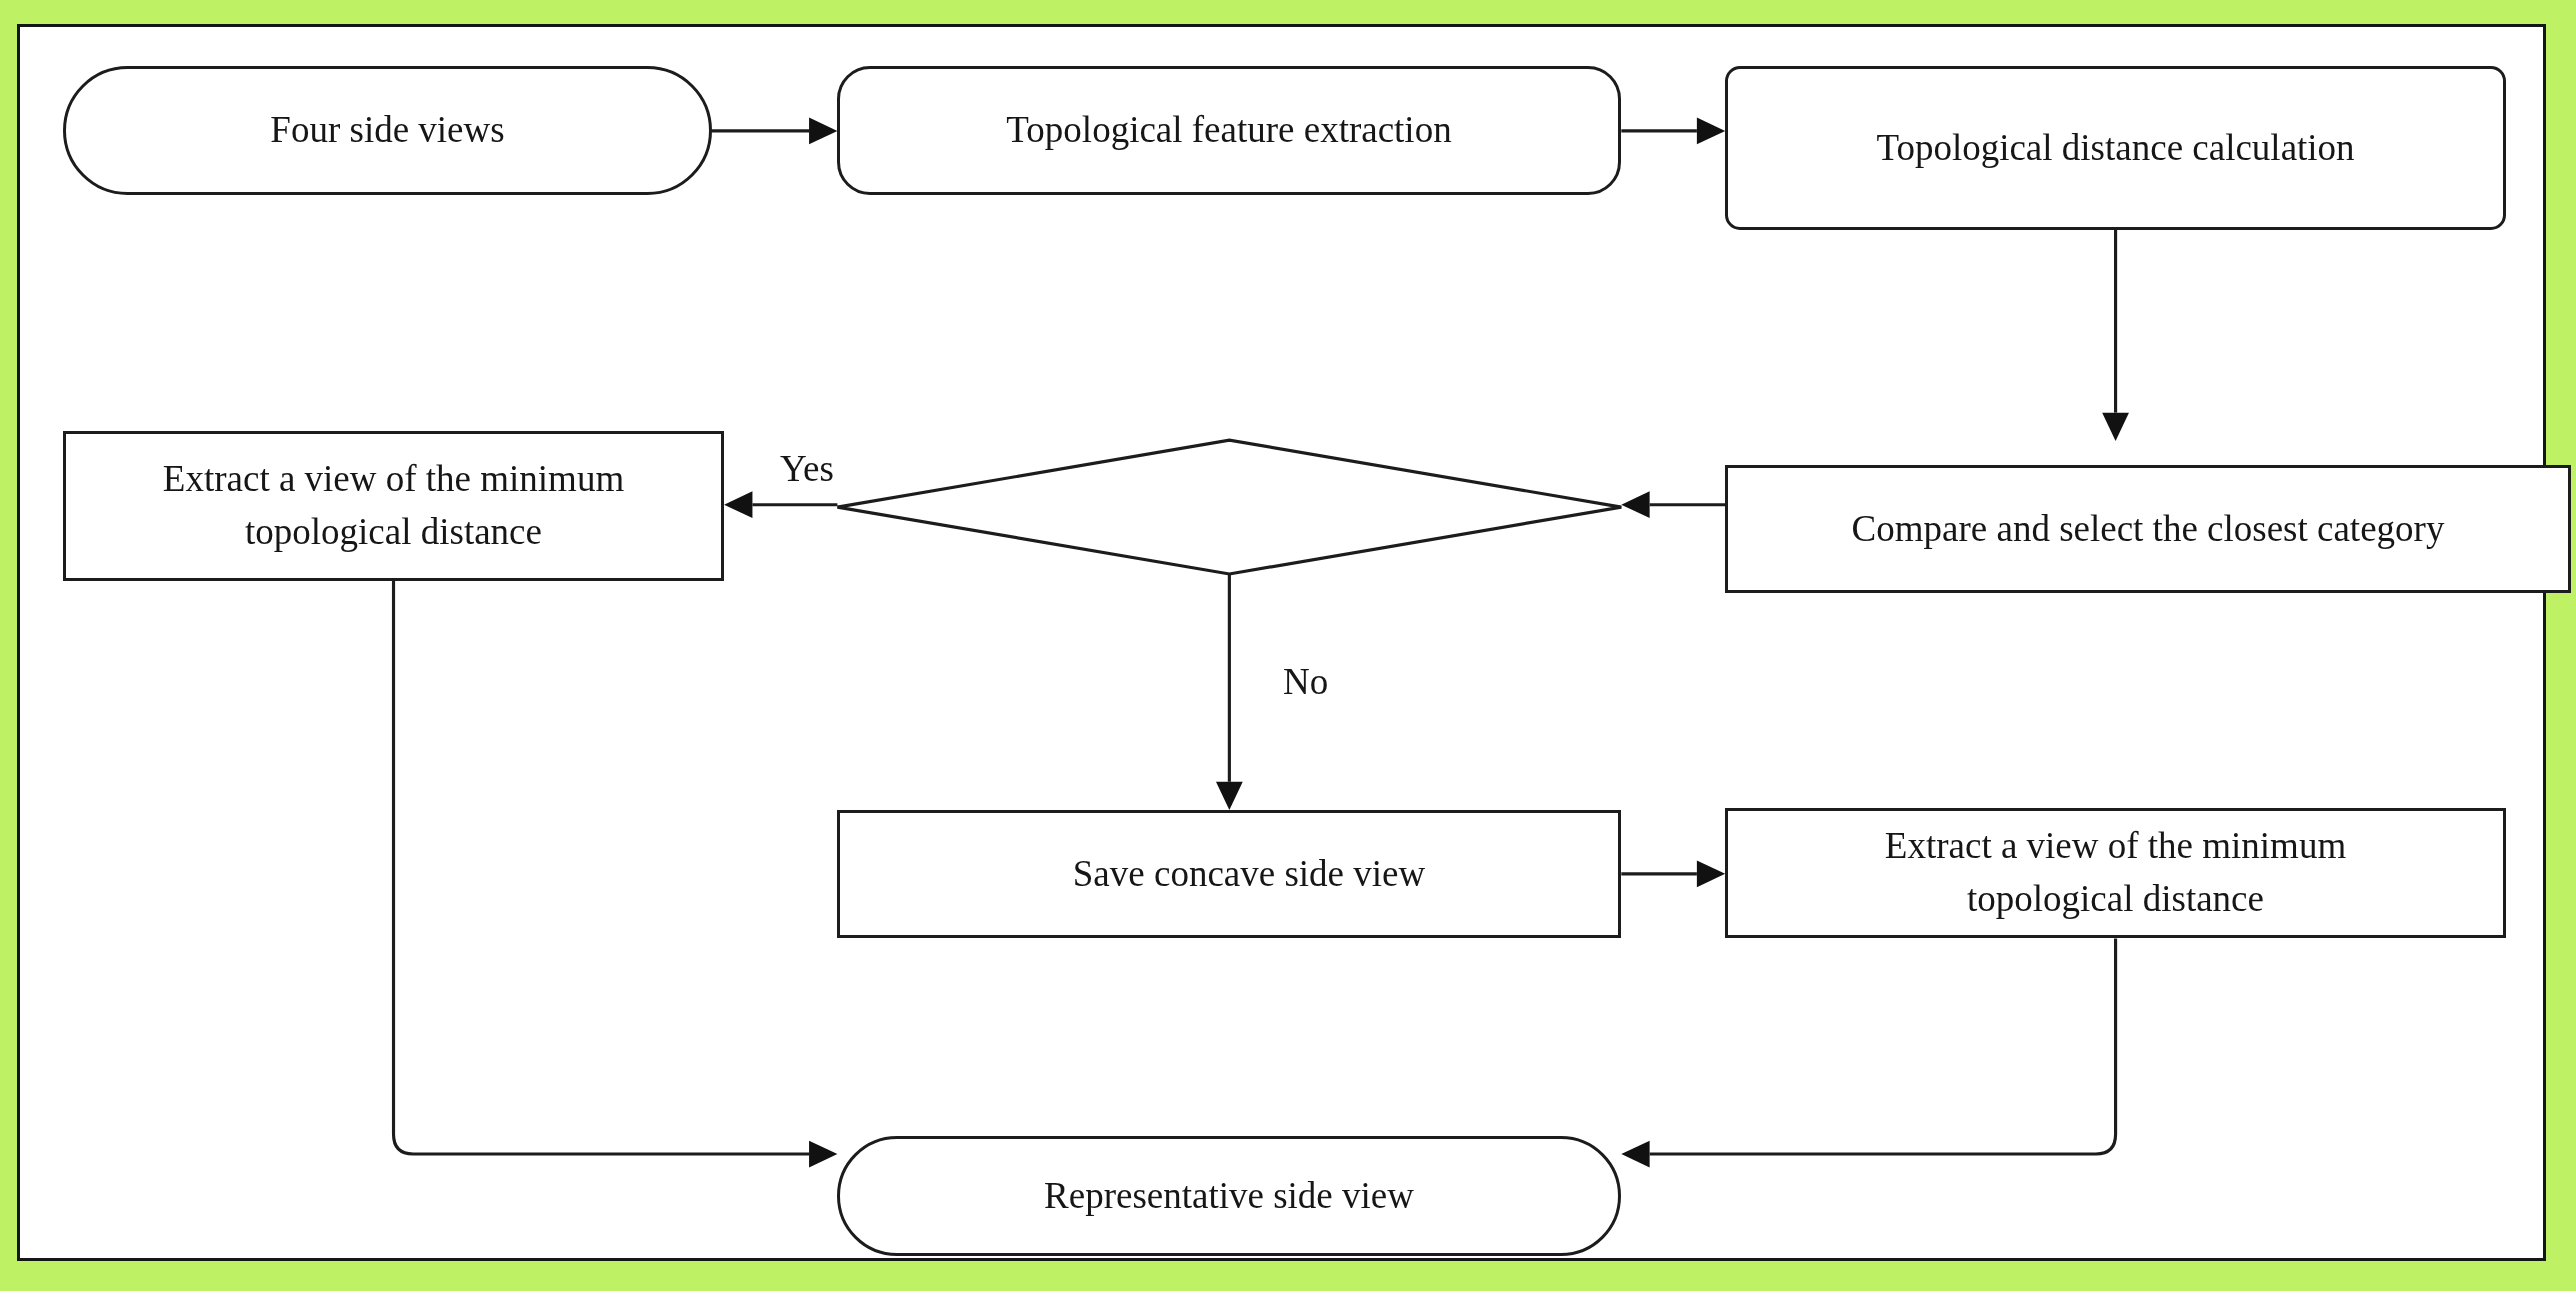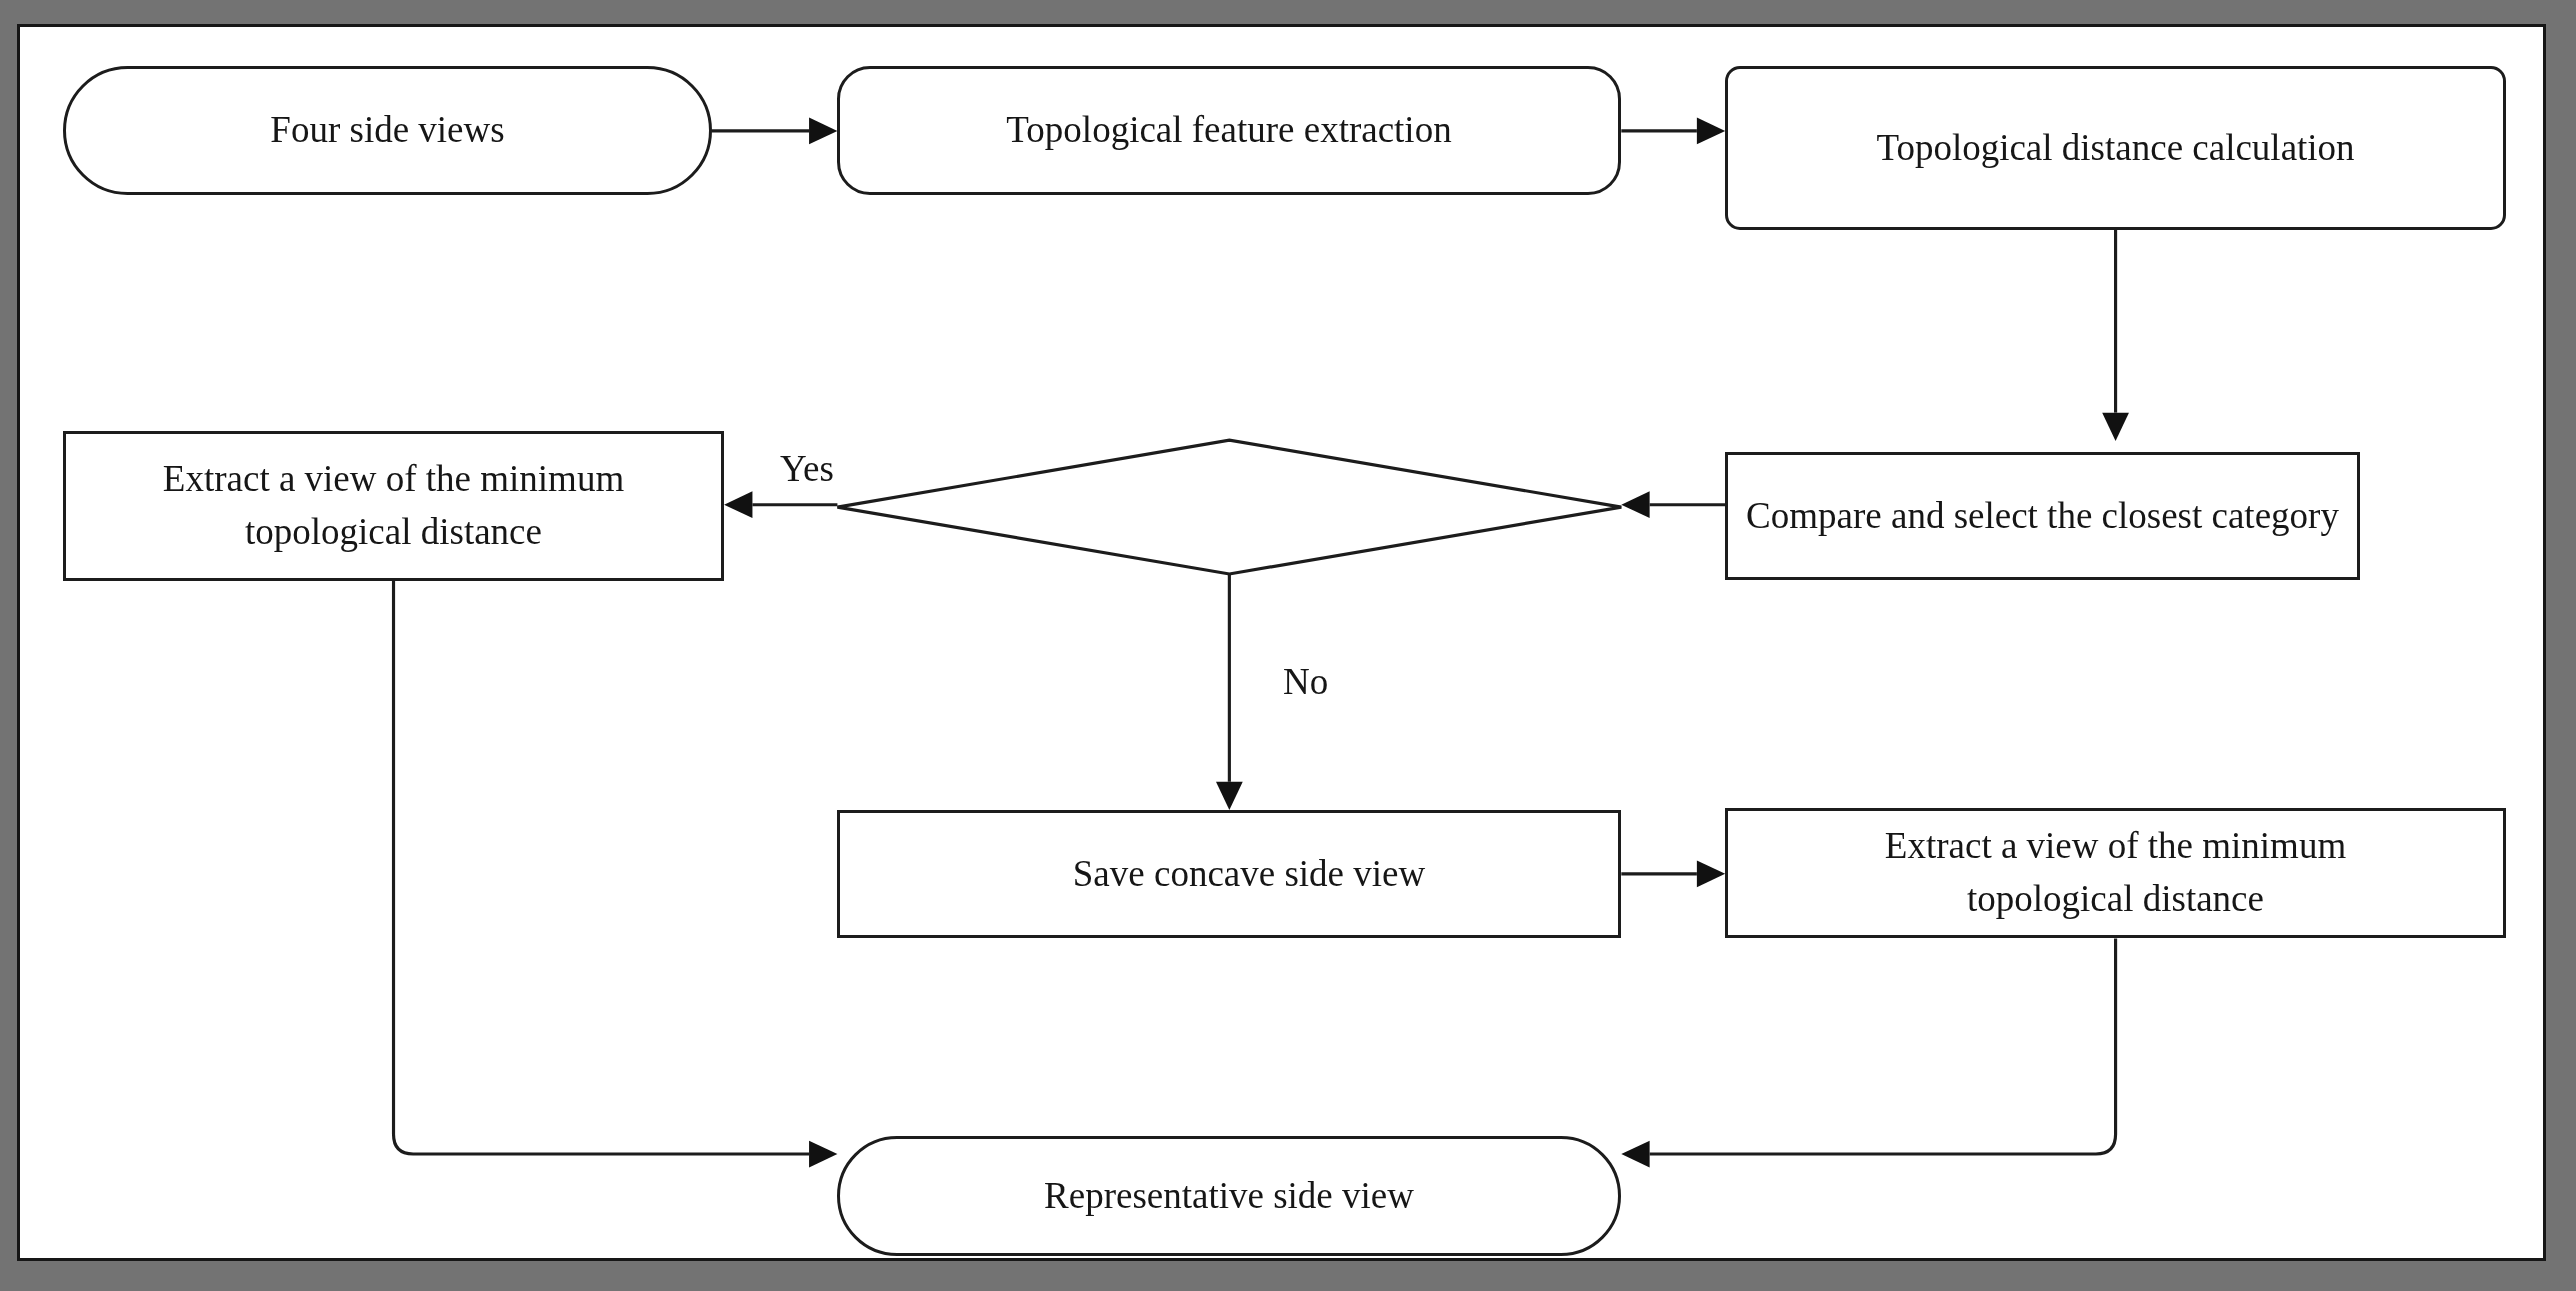--- a/index.html
+++ b/index.html
@@ -4,21 +4,21 @@
 <style>
   html, body {
     margin: 0;
     padding: 0;
     background: #ffffff;
   }
   #canvas {
     position: relative;
     width: 2576px;
     height: 1292px;
-    background: #737373;
+    background: #bef264;
     font-family: "Liberation Serif", "DejaVu Serif", serif;
     color: #161616;
   }
   #figure-border {
     position: absolute;
     left: 17.3px;
     top: 23.6px;
     width: 2523px;
     height: 1231px;
     border: 3.9px solid #161616;
@@ -38,21 +38,21 @@
     z-index: 3;
   }
   .node .txt {
     display: inline-block;
   }
   
   #node-four-side-views        { left: 63px;  top: 66px;  width: 649px; height: 129px; border-radius: 65px; }
   #node-feature-extraction     { left: 837px; top: 66px; width: 784px; height: 129px; border-radius: 33px; }
   #node-distance-calculation   { left: 1725px; top: 66px; width: 781px; height: 164px; border-radius: 15px; }
   
-  #node-compare-select         { left: 1725px; top: 452px; width: 635px; height: 128px; text-align: right; }
+  #node-compare-select         { left: 1725px; top: 465px; width: 846px; height: 128px; text-align: right; }
   #node-compare-select .txt    { max-width: 598px; }
   #node-extract-min-left       { left: 63px;  top: 431px; width: 661px; height: 150px; }
   #node-extract-min-left .txt  { max-width: 519px; }
   
   #node-decision {
     left: 837px; top: 440px; width: 784px; height: 134px;
     border: none; background: transparent;
   }
   
   #node-save-concave           { left: 837px; top: 810px; width: 784px; height: 128px; padding-left: 40px; }

